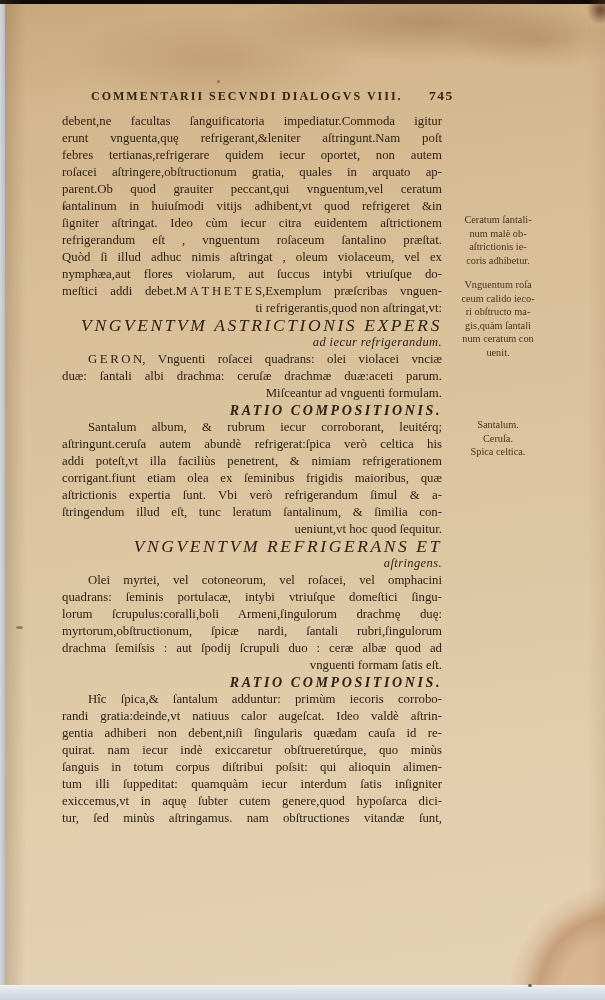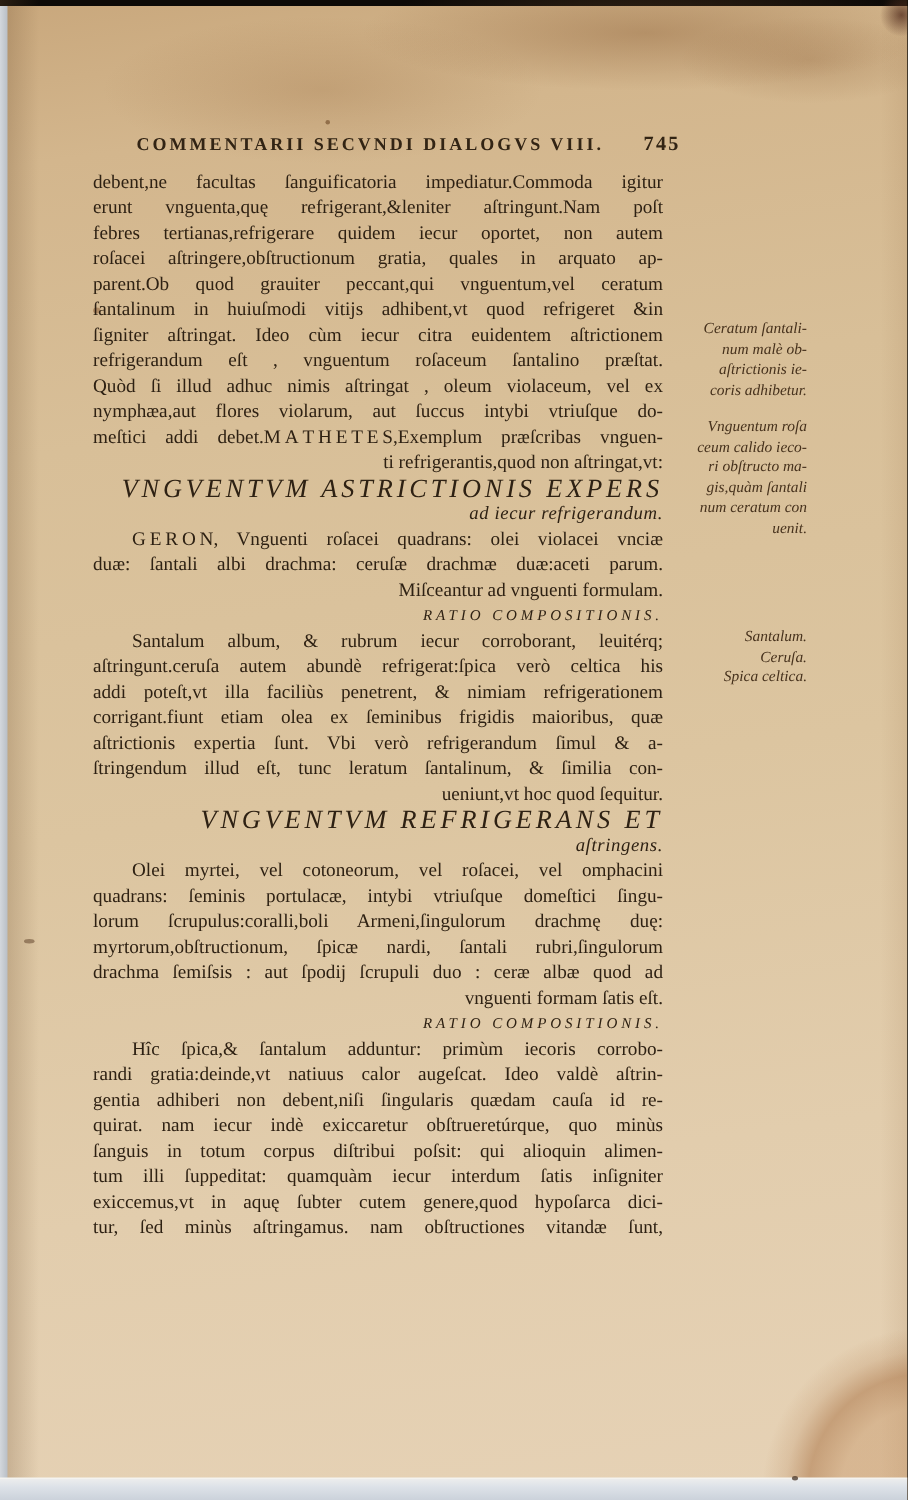--- a/index.html
+++ b/index.html
@@ -44,26 +44,26 @@
   }
 
   
   .text-block{position:absolute;left:62px;top:113px;width:380px;color:#2e2113;}
   .tl{position:relative;height:17px;line-height:17px;font-size:12.8px;text-align:justify;overflow:hidden;}
   .tl.j::after{content:"";display:inline-block;width:100%;height:0;}
   .tl.plain{text-align:right;}
   .tl.ind{padding-left:26px;}
   .tl.c{text-align:right;font-style:italic;overflow:visible;white-space:nowrap;padding-left:0;}
   .tl.h1{font-size:17.5px;letter-spacing:2.6px;}
-  .tl.h2{font-size:10px;letter-spacing:2.6px;}
+  .tl.h2{font-size:14px;letter-spacing:2.6px;font-weight:bold;}
   .tl.sub{font-size:12.5px;letter-spacing:.4px;font-style:italic;}
 
   
-  .note{position:absolute;left:432px;width:106px;font-style:italic;
-        font-size:10.3px;line-height:13.6px;color:#46311c;text-align:right;}
+  .note{position:absolute;left:445px;width:106px;
+        font-size:10.3px;line-height:13.6px;color:#46311c;text-align:center;}
   .note-1{top:213px;}
   .note-2{top:278px;}
   .note-3{top:418px;}
 </style>
 </head>
 <body>
 
 <div class="paper"></div>
 <div class="stains"></div>
 <div class="edge-left"></div>

